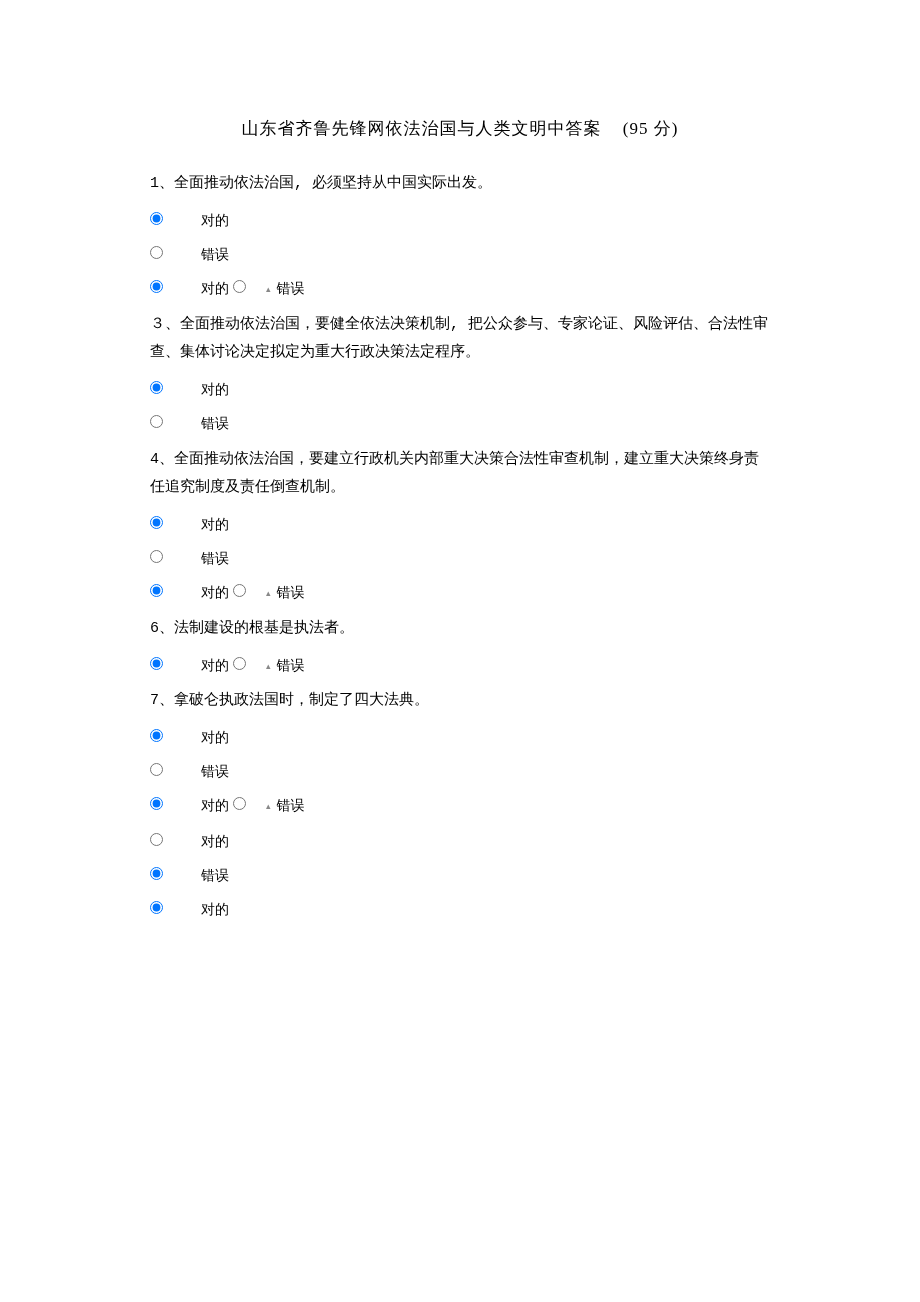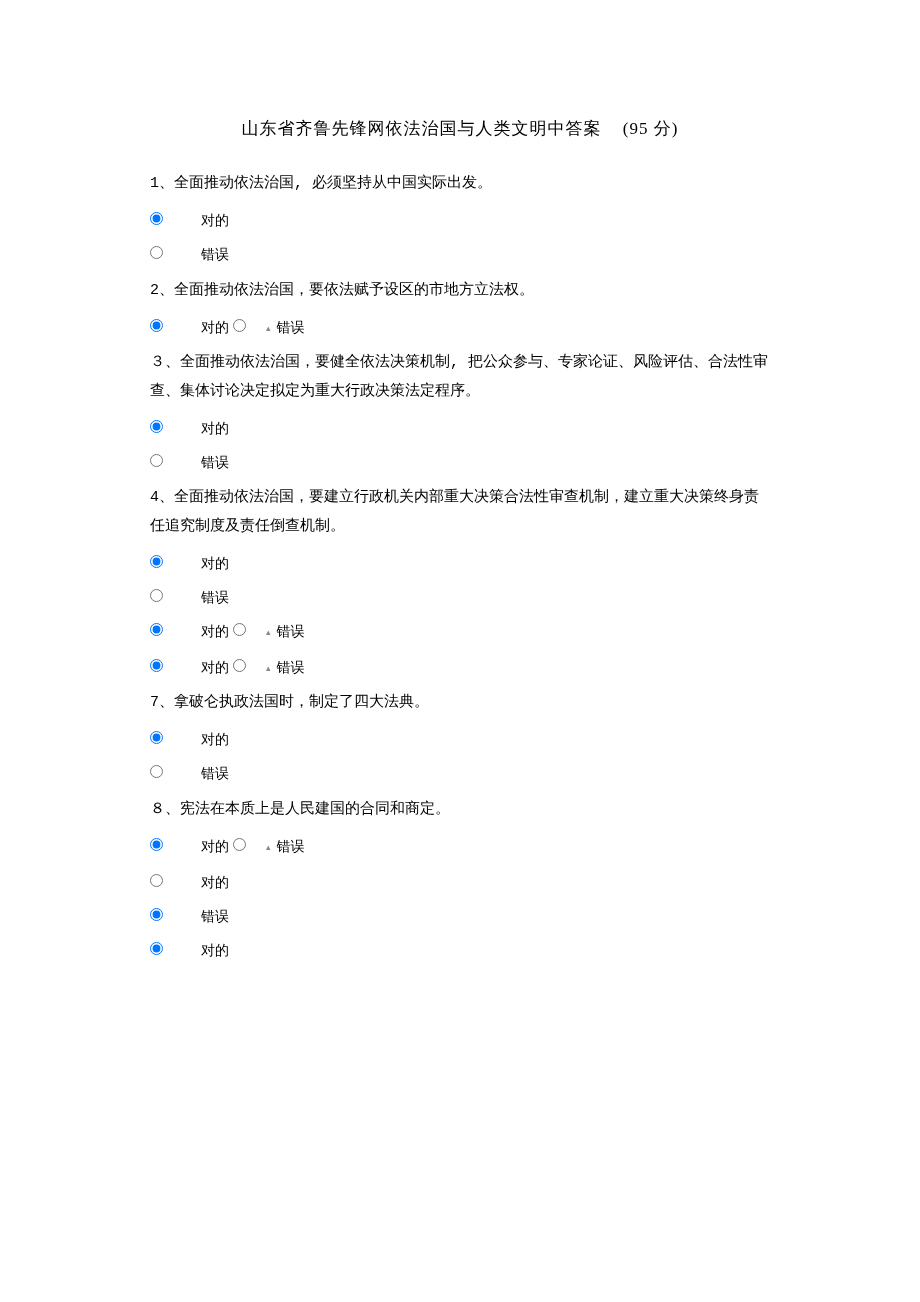--- a/index.html
+++ b/index.html
@@ -79,21 +79,20 @@
 <div id="questions-container">
     <div class="question">1、全面推动依法治国, 必须坚持从中国实际出发。</div>
     <div class="option-row">
       <input type="radio" class="radio" checked="" style="">
       <span class="opt-label">对的</span>
     </div>
     <div class="option-row">
       <input type="radio" class="radio" style="">
       <span class="opt-label">错误</span>
     </div>
-    <div class="question">2、全面推动依法治国，要依法赋予设区的市地方立法权。</div>
     <div class="inline-options">
       <input type="radio" class="radio" checked="" style="">
       <span class="opt-label">对的</span>
       <input type="radio" class="radio-inline" style="">
       <span class="arrow-icon">▴</span>
       <span class="opt-label">错误</span>
     </div>
     <div class="question">３、全面推动依法治国，要健全依法决策机制, 把公众参与、专家论证、风险评估、合法性审查、集体讨论决定拟定为重大行政决策法定程序。</div>
     <div class="option-row">
       <input type="radio" class="radio" checked="" style="">
@@ -112,37 +111,37 @@
       <input type="radio" class="radio" style="">
       <span class="opt-label">错误</span>
     </div>
     <div class="inline-options">
       <input type="radio" class="radio" checked="" style="">
       <span class="opt-label">对的</span>
       <input type="radio" class="radio-inline" style="">
       <span class="arrow-icon">▴</span>
       <span class="opt-label">错误</span>
     </div>
+    <div class="question">6、法制建设的根基是执法者。</div>
     <div class="inline-options">
       <input type="radio" class="radio" checked="" style="">
       <span class="opt-label">对的</span>
       <input type="radio" class="radio-inline" style="">
       <span class="arrow-icon">▴</span>
       <span class="opt-label">错误</span>
     </div>
     <div class="question">7、拿破仑执政法国时，制定了四大法典。</div>
     <div class="option-row">
       <input type="radio" class="radio" checked="" style="">
       <span class="opt-label">对的</span>
     </div>
     <div class="option-row">
       <input type="radio" class="radio" style="">
       <span class="opt-label">错误</span>
     </div>
-    <div class="question">８、宪法在本质上是人民建国的合同和商定。</div>
     <div class="inline-options">
       <input type="radio" class="radio" checked="" style="">
       <span class="opt-label">对的</span>
       <input type="radio" class="radio-inline" style="">
       <span class="arrow-icon">▴</span>
       <span class="opt-label">错误</span>
     </div>
     <div class="option-row">
       <input type="radio" class="radio" style="">
       <span class="opt-label">对的</span>

